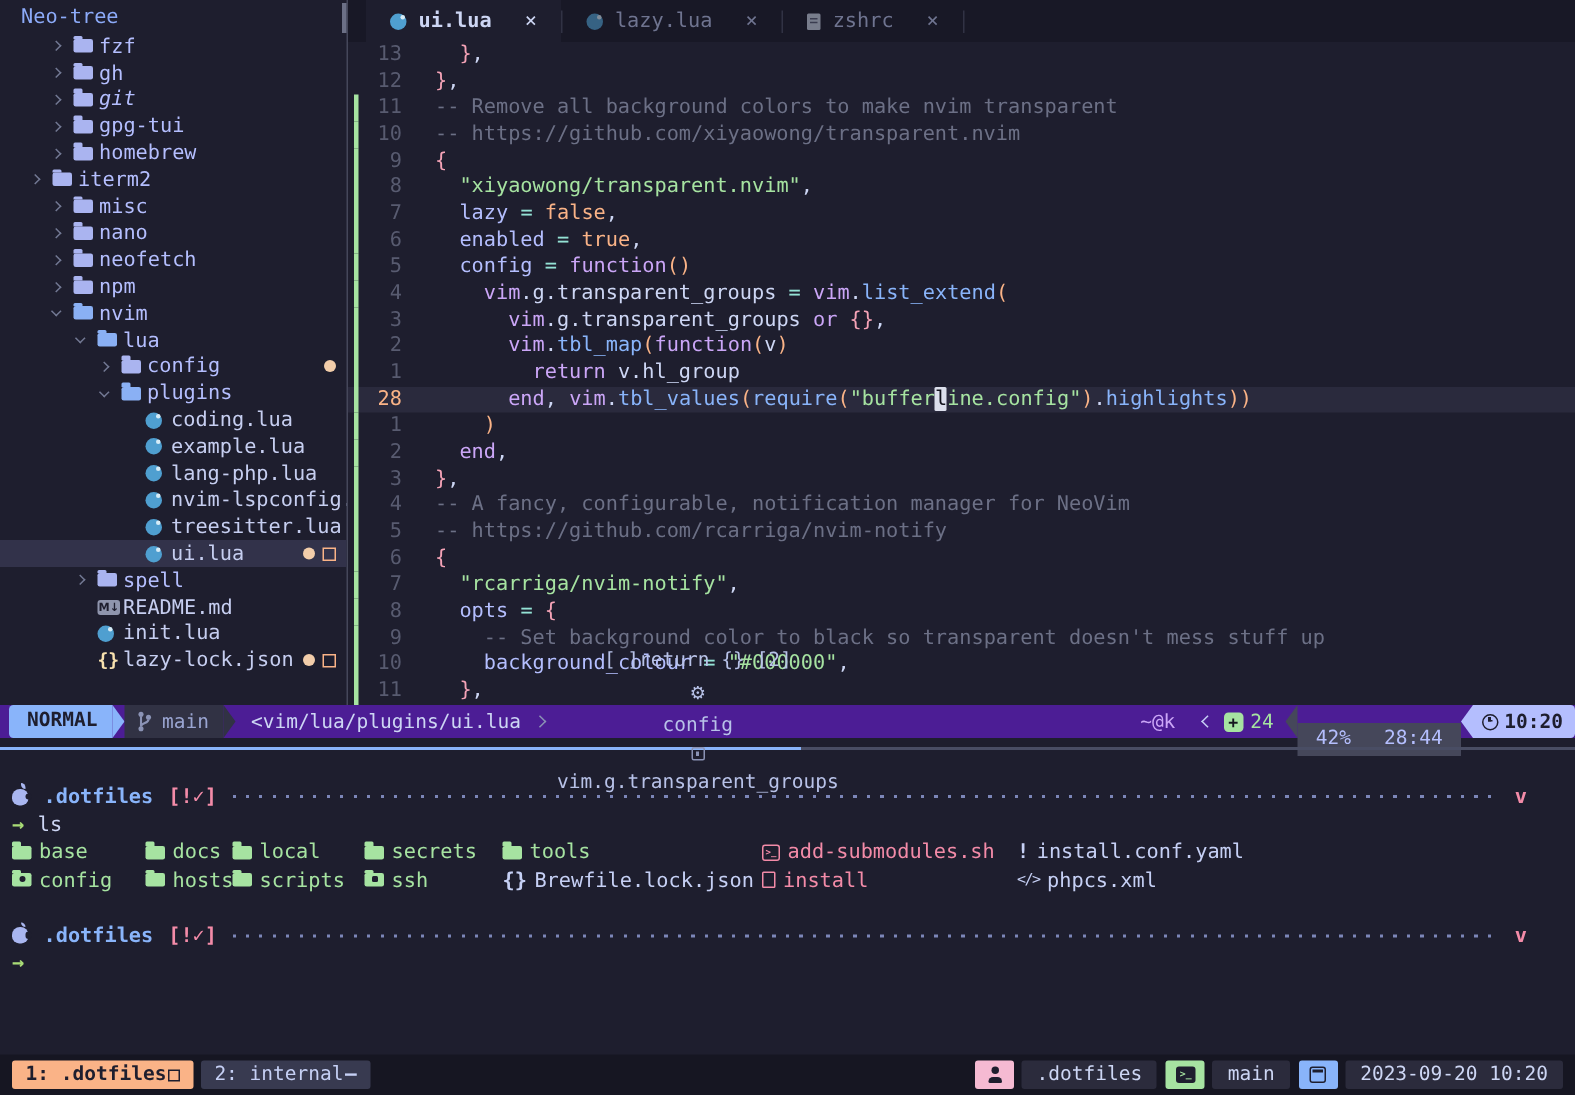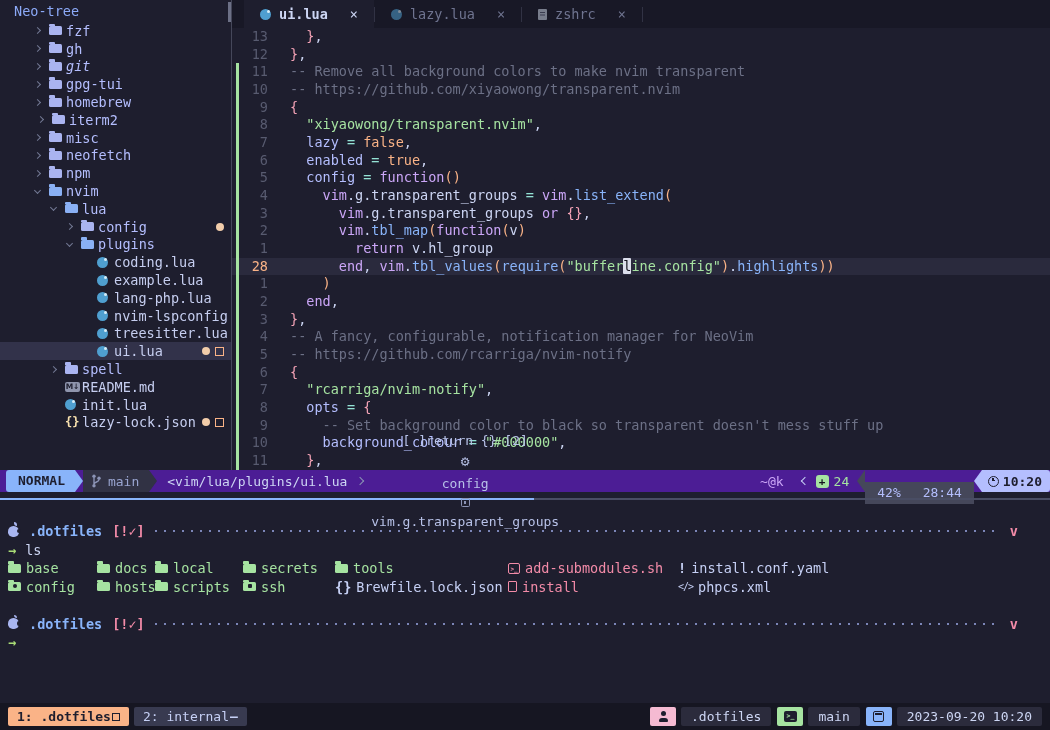--- a/index.html
+++ b/index.html
@@ -183,37 +183,46 @@
           </div>
           <div class="trow" style="padding-left: 33px;">
             <span class="tchev">
               <span class="chev closed"></span>
             </span>
             <span class="ticon">
               <span class="ic i-folder"></span>
             </span>
             <span class="tlabel fold">homebrew</span>
           </div>
-          <div class="trow" style="padding-left: 36px;">
+          <div class="trow" style="padding-left: 19px;">
             <span class="tchev">
               <span class="chev closed"></span>
             </span>
             <span class="ticon">
               <span class="ic i-folder"></span>
             </span>
             <span class="tlabel fold">iterm2</span>
           </div>
           <div class="trow" style="padding-left: 33px;">
             <span class="tchev">
               <span class="chev closed"></span>
             </span>
             <span class="ticon">
               <span class="ic i-folder"></span>
             </span>
             <span class="tlabel fold">misc</span>
+          </div>
+          <div class="trow" style="padding-left: 33px;">
+            <span class="tchev">
+              <span class="chev closed"></span>
+            </span>
+            <span class="ticon">
+              <span class="ic i-folder"></span>
+            </span>
+            <span class="tlabel fold">nano</span>
           </div>
           <div class="trow" style="padding-left: 33px;">
             <span class="tchev">
               <span class="chev closed"></span>
             </span>
             <span class="ticon">
               <span class="ic i-folder"></span>
             </span>
             <span class="tlabel fold">neofetch</span>
           </div>

